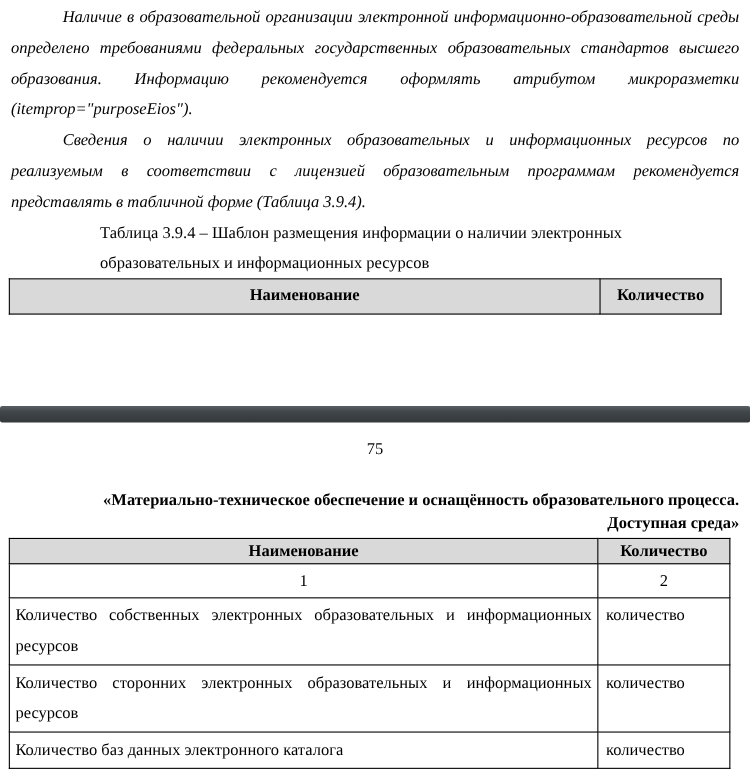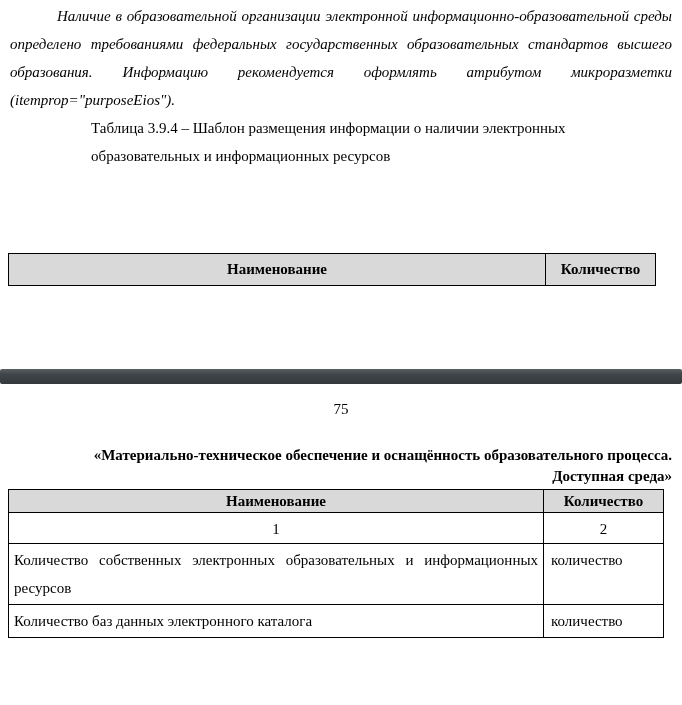--- a/index.html
+++ b/index.html
@@ -120,20 +120,21 @@
   .data-row .cell-name { text-align: justify; }
   .data-row .cell-qty  { text-align: left; padding-left: 7px; }
   .row-tall td { height: 57px; }
   .row-short td { height: 31px; }
 </style>
 </head>
 <body>
 
 <div class="text-block">
   <p class="para">Наличие в образовательной организации электронной информационно-образовательной среды определено требованиями федеральных государственных образовательных стандартов высшего образования. Информацию рекомендуется оформлять атрибутом микроразметки (itemprop="purposeEios").</p>
+  <p class="para">Сведения о наличии электронных образовательных и информационных ресурсов по реализуемым в соответствии с лицензией образовательным программам рекомендуется представлять в табличной форме (Таблица 3.9.4).</p>
   <p class="table-caption-p1">Таблица 3.9.4 – Шаблон размещения информации о наличии электронных образовательных и информационных ресурсов</p>
 </div>
 
 <table class="table1">
   <tbody>
     <tr>
       <td class="hdr-cell col-name">Наименование</td>
       <td class="hdr-cell col-qty">Количество</td>
     </tr>
   </tbody>
@@ -152,18 +153,22 @@
       <td class="hdr-cell col-qty">Количество</td>
     </tr>
     <tr class="num-row">
       <td class="col-name">1</td>
       <td class="col-qty">2</td>
     </tr>
     <tr class="data-row row-tall">
       <td class="cell-name col-name">Количество собственных электронных образовательных и информационных ресурсов</td>
       <td class="cell-qty col-qty">количество</td>
     </tr>
+    <tr class="data-row row-tall">
+      <td class="cell-name col-name">Количество сторонних электронных образовательных и информационных ресурсов</td>
+      <td class="cell-qty col-qty">количество</td>
+    </tr>
     <tr class="data-row row-short">
       <td class="cell-name col-name">Количество баз данных электронного каталога</td>
       <td class="cell-qty col-qty">количество</td>
     </tr>
   </tbody>
 </table>
 
 </body></html>

